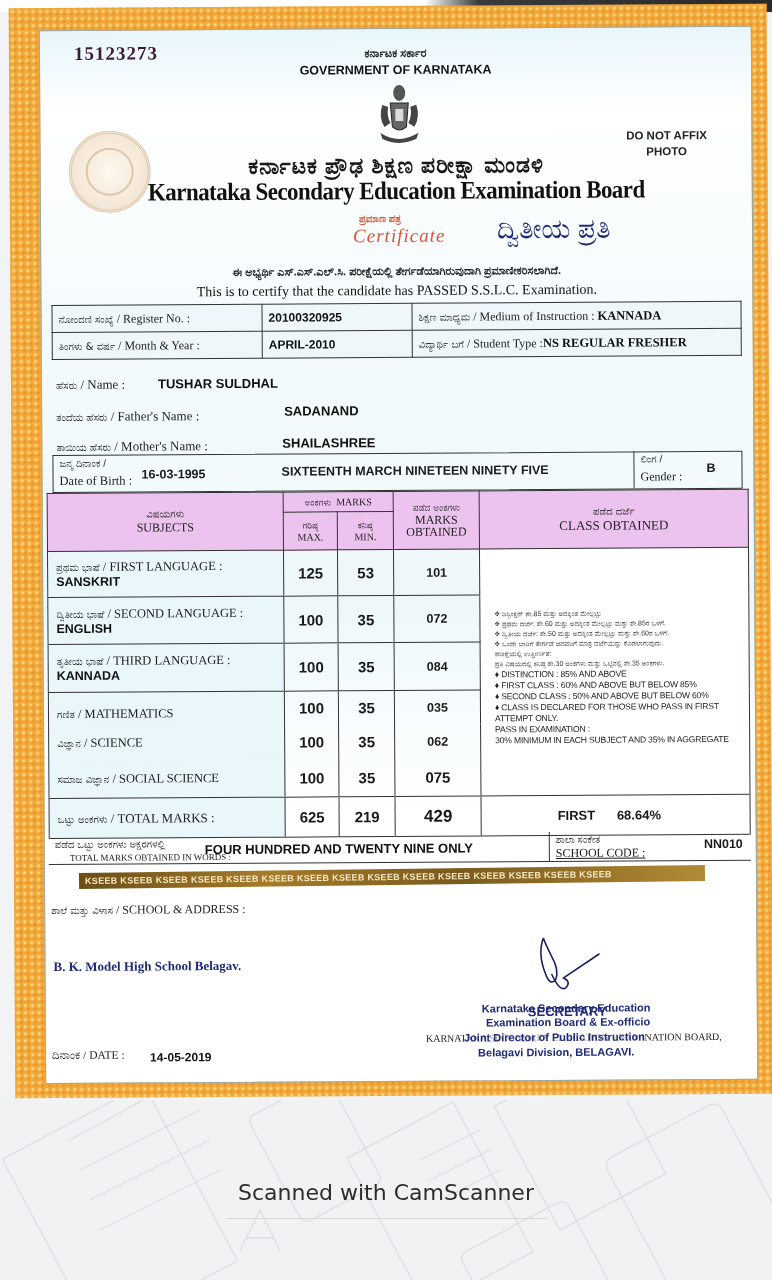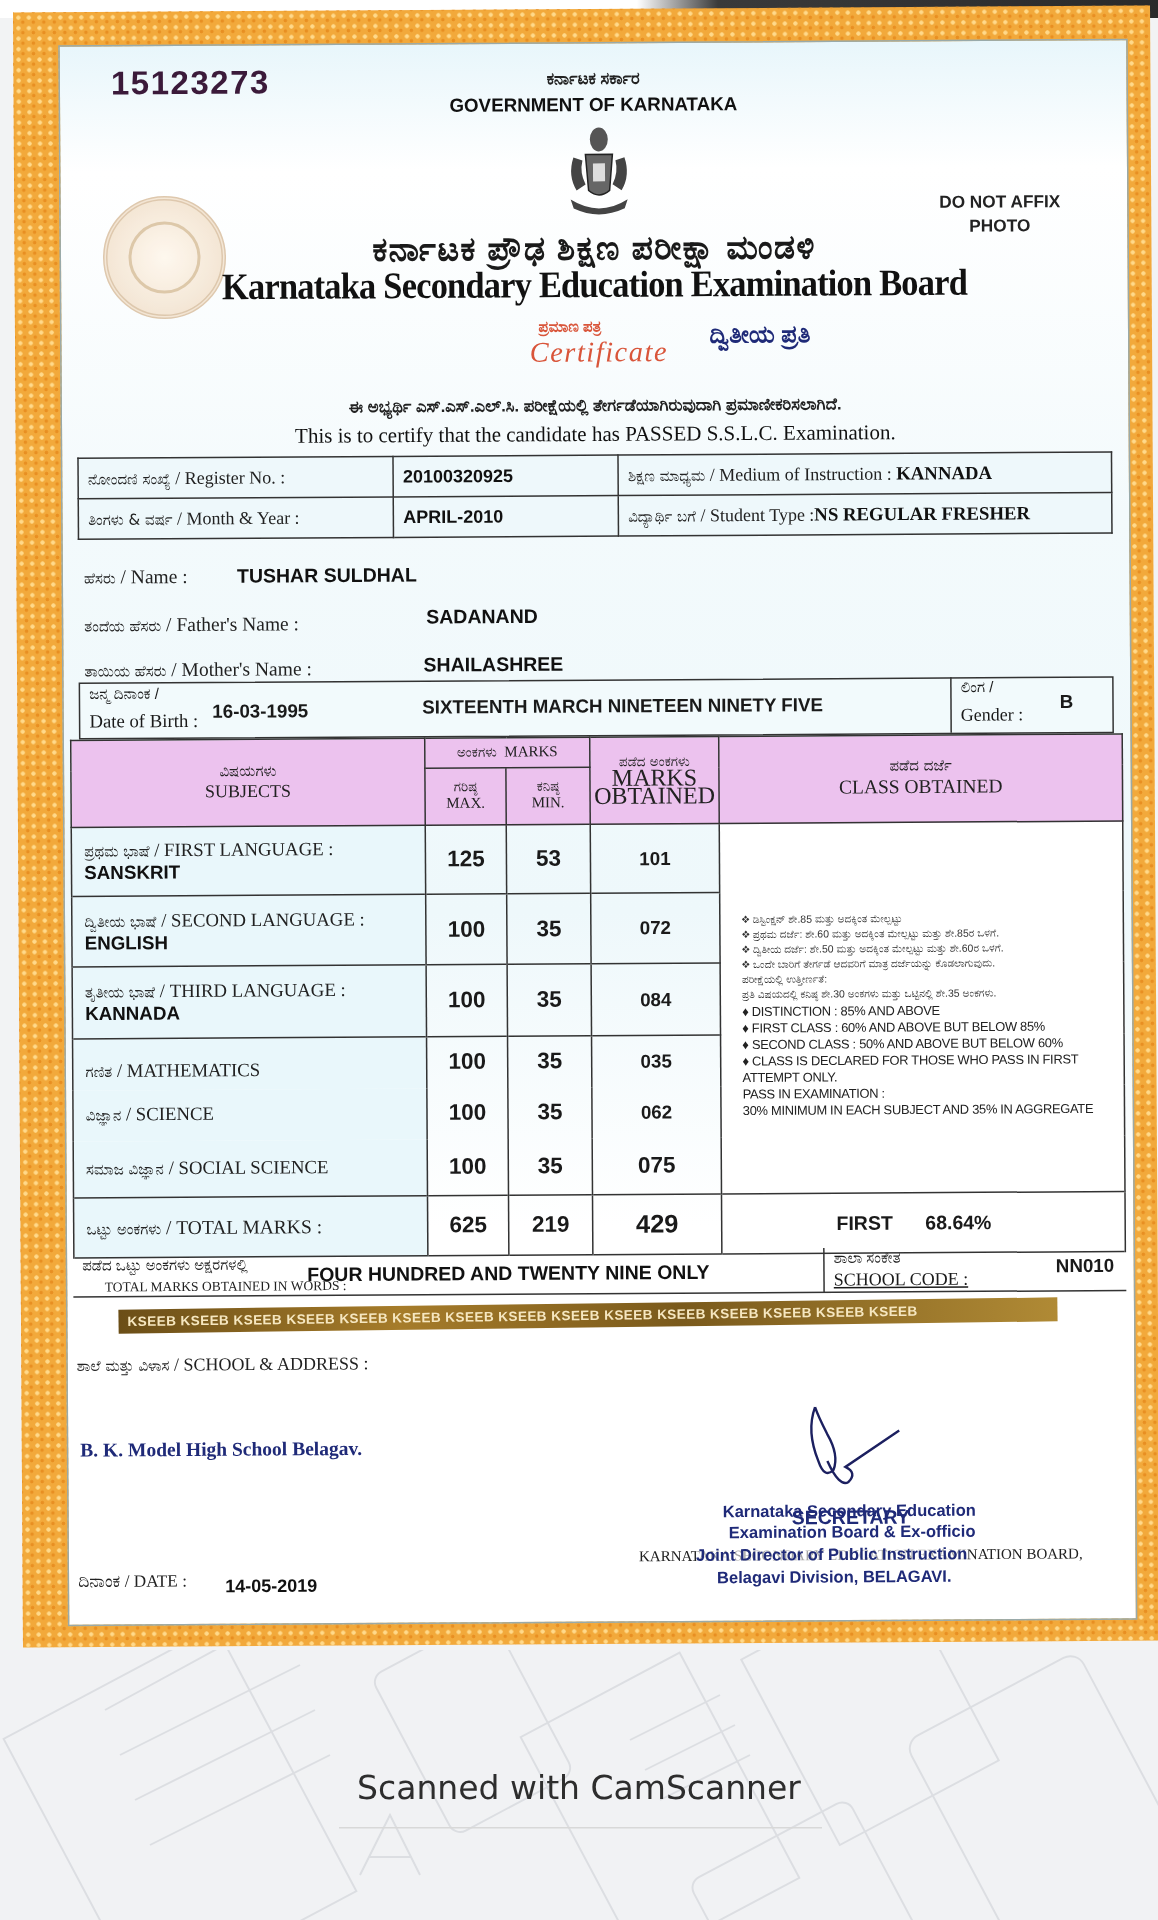--- a/index.html
+++ b/index.html
@@ -13,40 +13,40 @@
     background-color: #f2a93b;
     background-image: radial-gradient(circle, #ffd98a 1.2px, transparent 1.6px),
                       radial-gradient(circle, #e88f22 1px, transparent 1.4px);
     background-size: 7px 7px, 7px 7px; background-position: 0 0, 3px 3px;
     transform: rotate(-0.35deg); }
 
   .cert-paper { position: absolute; left: 30px; top: 22px; width: 713px; height: 1054px;
     background: linear-gradient(180deg, #e8f6fb 0%, #ffffff 8%, #f3fafc 30%, #eef8fb 55%, #ffffff 75%, #ffffff 100%);
     border: 1px solid #9aa; }
 
-  .serial { position: absolute; left: 34px; top: 12px; font-family: Liberation Sans, sans-serif;
-    font-weight: bold; font-size: 22px; color: #3b1a3a; letter-spacing: 1px; }
+  .serial { position: absolute; left: 34px; top: 12px; font-family: Liberation Serif, serif;
+    font-weight: bold; font-size: 19px; color: #3b1a3a; letter-spacing: 1px; }
 
   .gov-kn { position: absolute; left: 0; width: 100%; top: 18px; text-align: center; font-size: 11px; font-weight: bold; color: #222; }
   .gov-en { position: absolute; left: 0; width: 100%; top: 34px; text-align: center; font-size: 12.5px; font-weight: bold; color: #111; }
 
   .emblem { position: absolute; left: 334px; top: 54px; width: 50px; height: 64px; }
   .seal { position: absolute; left: 28px; top: 100px; width: 82px; height: 82px; border-radius: 50%;
     border: 3px double #d9bfa0; background: radial-gradient(circle, #fff7ec 0%, #f3e3cf 70%, #ead5bb 100%); opacity: .85; }
   .seal-inner { position: absolute; left: 14px; top: 14px; width: 48px; height: 48px; border-radius: 50%; border: 2px solid #d8bf9b; }
 
   .photo-note { position: absolute; left: 576px; top: 100px; width: 100px; text-align: center; font-size: 11.5px; font-weight: bold; color: #222; line-height: 16px; }
 
   .board-kn { position: absolute; left: 0; width: 100%; top: 124px; text-align: center; font-size: 22px; font-weight: bold; color: #1a1a1a; letter-spacing: 1px; }
   .board-en { position: absolute; left: 0; width: 100%; top: 148px; text-align: center;
     font-family: "Liberation Serif", serif; font-weight: bold; font-size: 25px; color: #111; letter-spacing: -0.6px; transform: scaleX(0.92); }
 
   .cert-kn { position: absolute; left: 318px; top: 184px; font-size: 10px; color: #d9553a; font-weight: bold; }
   .cert-en { position: absolute; left: 312px; top: 196px; font-family: "Liberation Serif", serif; font-size: 19px; color: #d9553a; font-style: italic; letter-spacing: 1px; }
-  .duplicate { position: absolute; left: 432px; top: 186px; font-size: 16px; font-weight: bold; color: #1f2a78; }
+  .duplicate { position: absolute; left: 456px; top: 186px; font-size: 27px; font-weight: normal; color: #1f2a78; }
 
   .certify-kn { position: absolute; left: 0; width: 100%; top: 236px; text-align: center; font-size: 11px; font-weight: bold; color: #222; }
   .certify-en { position: absolute; left: 0; width: 100%; top: 254px; text-align: center; font-family: "Liberation Serif", serif; font-size: 14px; color: #111; }
 
   table.reg { position: absolute; left: 10px; top: 274px; width: 690px; border-collapse: collapse; background: #eef8fb; }
   table.reg td { border: 1.5px solid #333; padding: 4px 6px; font-size: 12px; height: 27px; }
   .lbl { font-family: "Liberation Serif", serif; color: #222; }
   .lbl .kn { font-family: "DejaVu Sans", sans-serif; font-size: 10px; }
   .val { font-weight: bold; font-size: 12.5px; color: #111; }
 
@@ -173,21 +173,21 @@
     <table class="marks">
       <tbody>
           <tr style="height:20px">
         <th rowspan="2" style="width:236px">
               <div style="font-family:'DejaVu Sans',sans-serif;font-size:10px">ವಿಷಯಗಳು</div>
               <div>SUBJECTS</div>
             </th>
         <th colspan="2" style="font-size:10px"><span style="font-family:'DejaVu Sans',sans-serif;font-size:9px">ಅಂಕಗಳು</span>&nbsp; <span>MARKS</span></th>
         <th rowspan="2" style="width:86px">
               <div style="font-family:'DejaVu Sans',sans-serif;font-size:9px">ಪಡೆದ ಅಂಕಗಳು</div>
-              <div style="font-size:16px;line-height:12px">MARKS OBTAINED</div>
+              <div style="font-size:12px;line-height:12px">MARKS OBTAINED</div>
             </th>
         <th rowspan="2">
               <div style="font-family:'DejaVu Sans',sans-serif;font-size:10px">ಪಡೆದ ದರ್ಜೆ</div>
               <div style="font-size:13px">CLASS OBTAINED</div>
             </th>
       </tr>
       <tr style="height:38px">
         <th style="width:54px; font-size:10px">
               <div style="font-family:'DejaVu Sans',sans-serif;font-size:9px">ಗರಿಷ್ಠ</div>
               <div>MAX.</div>

